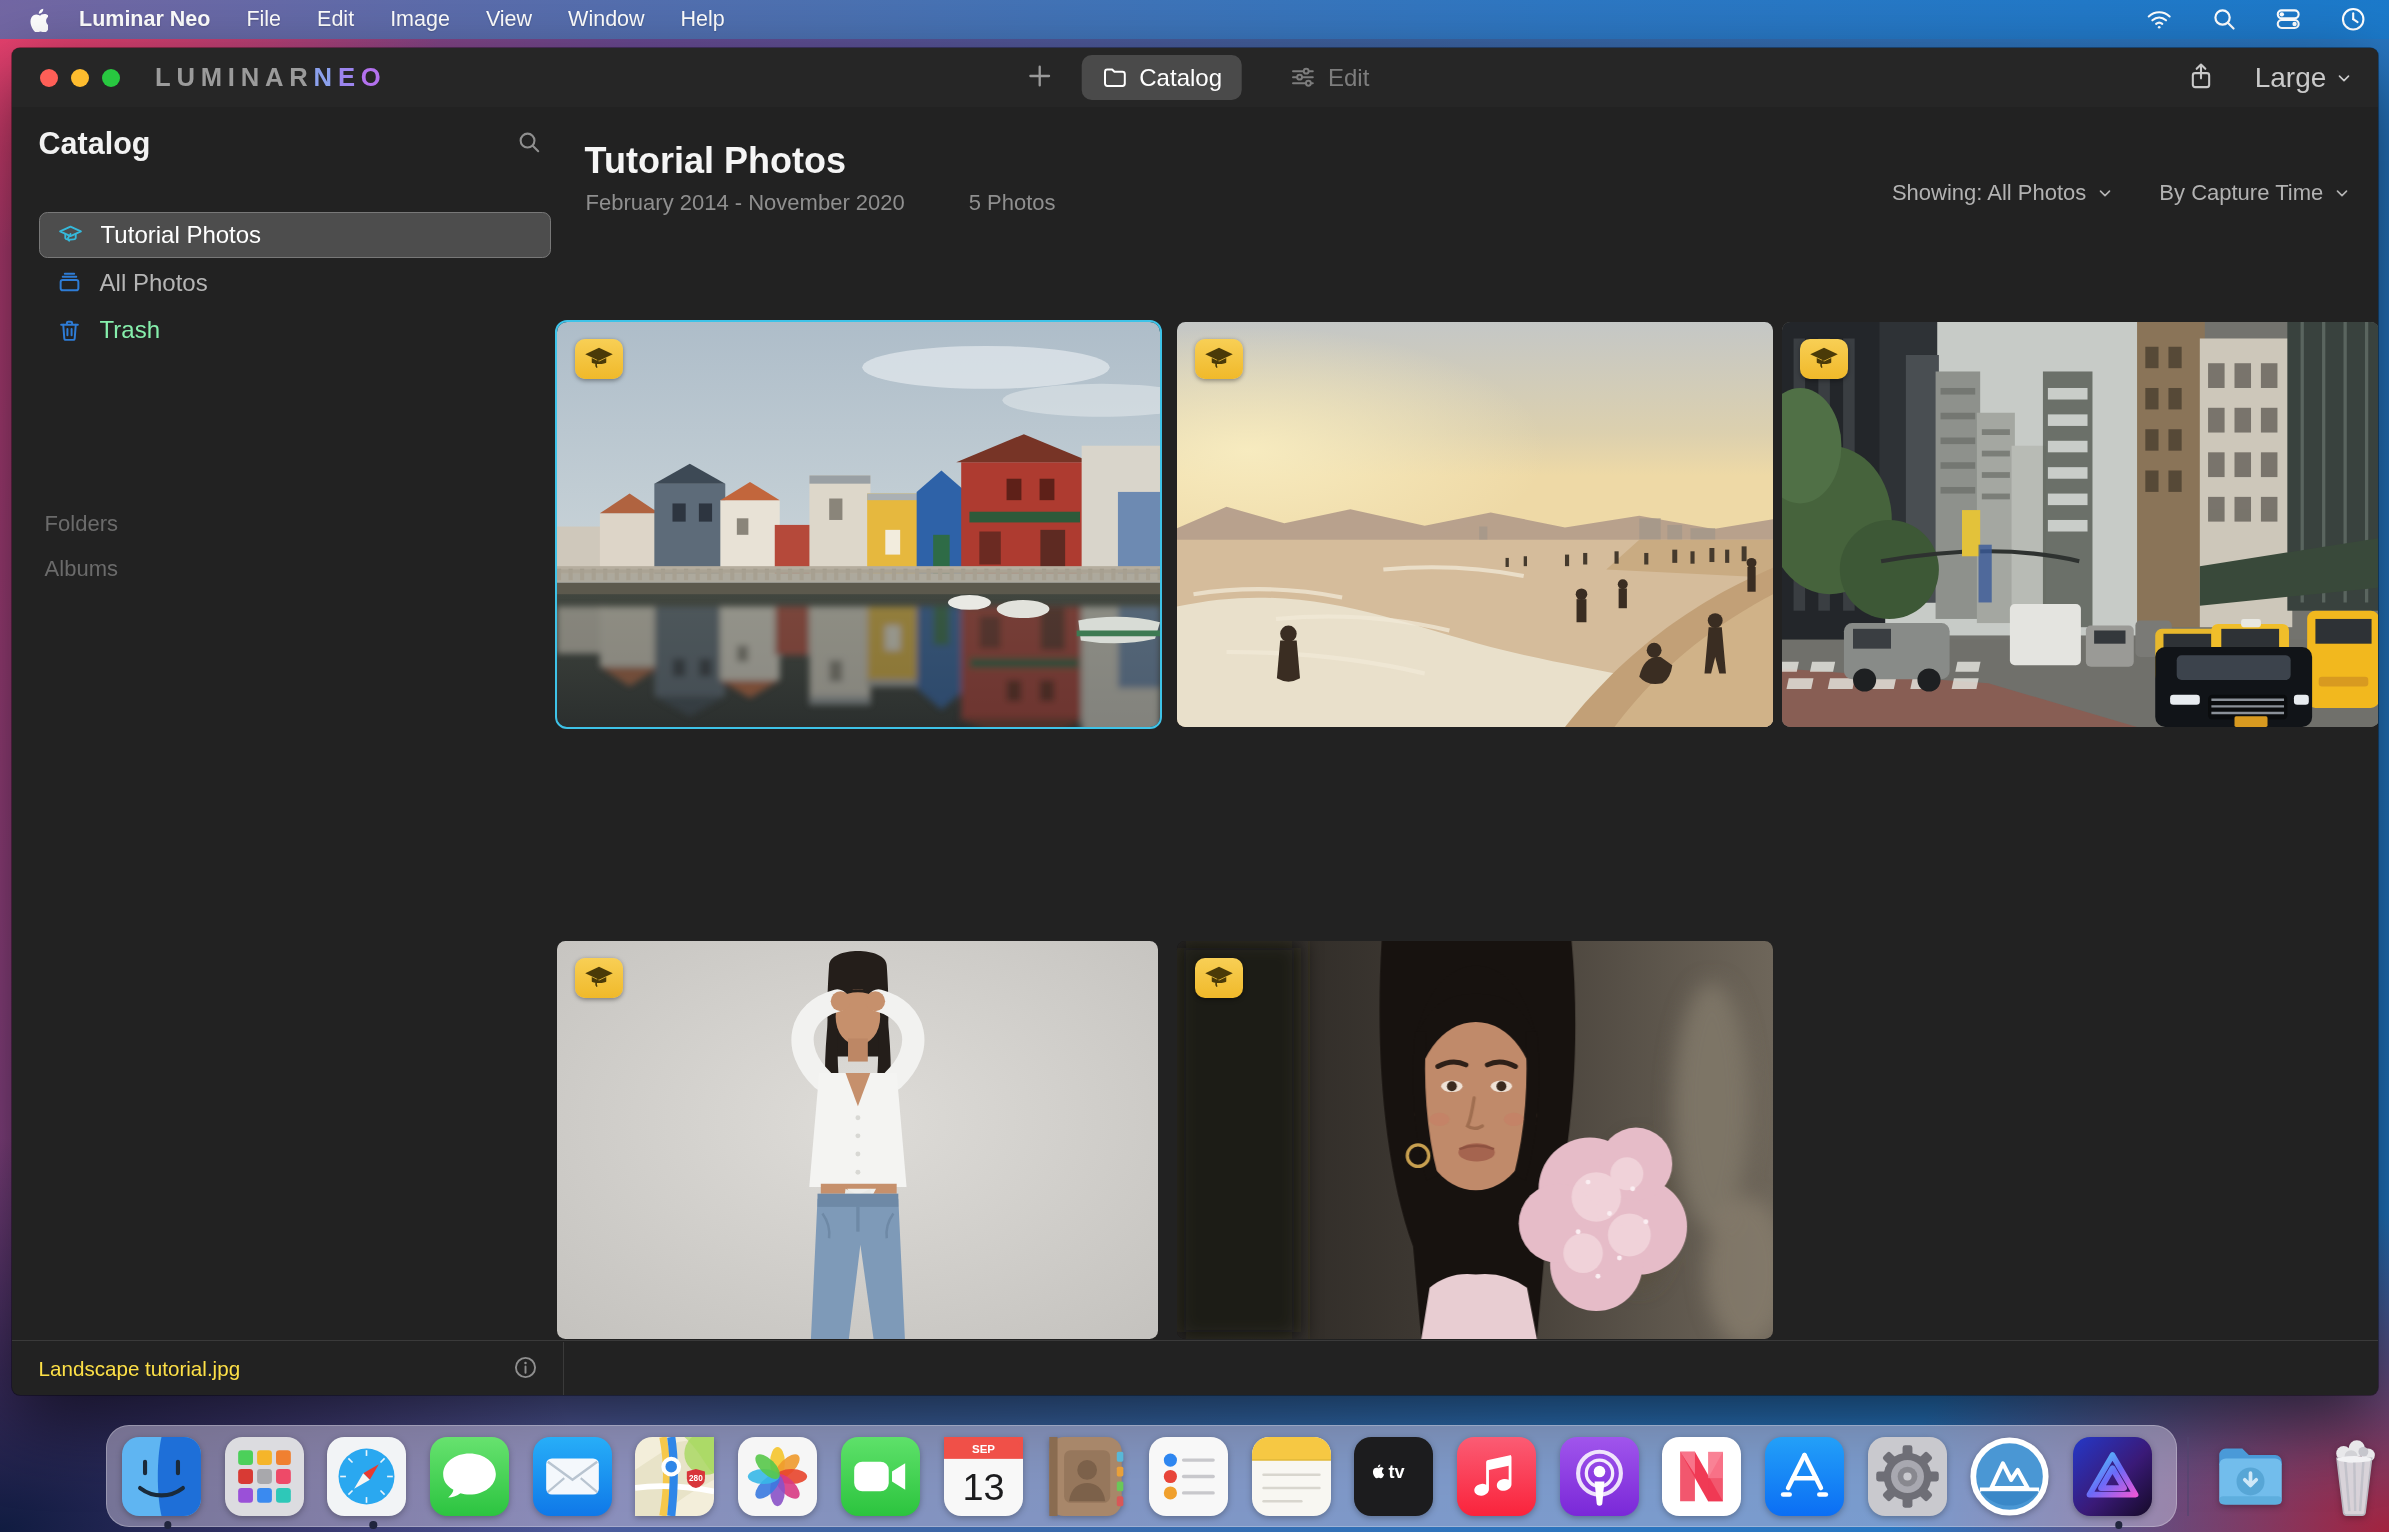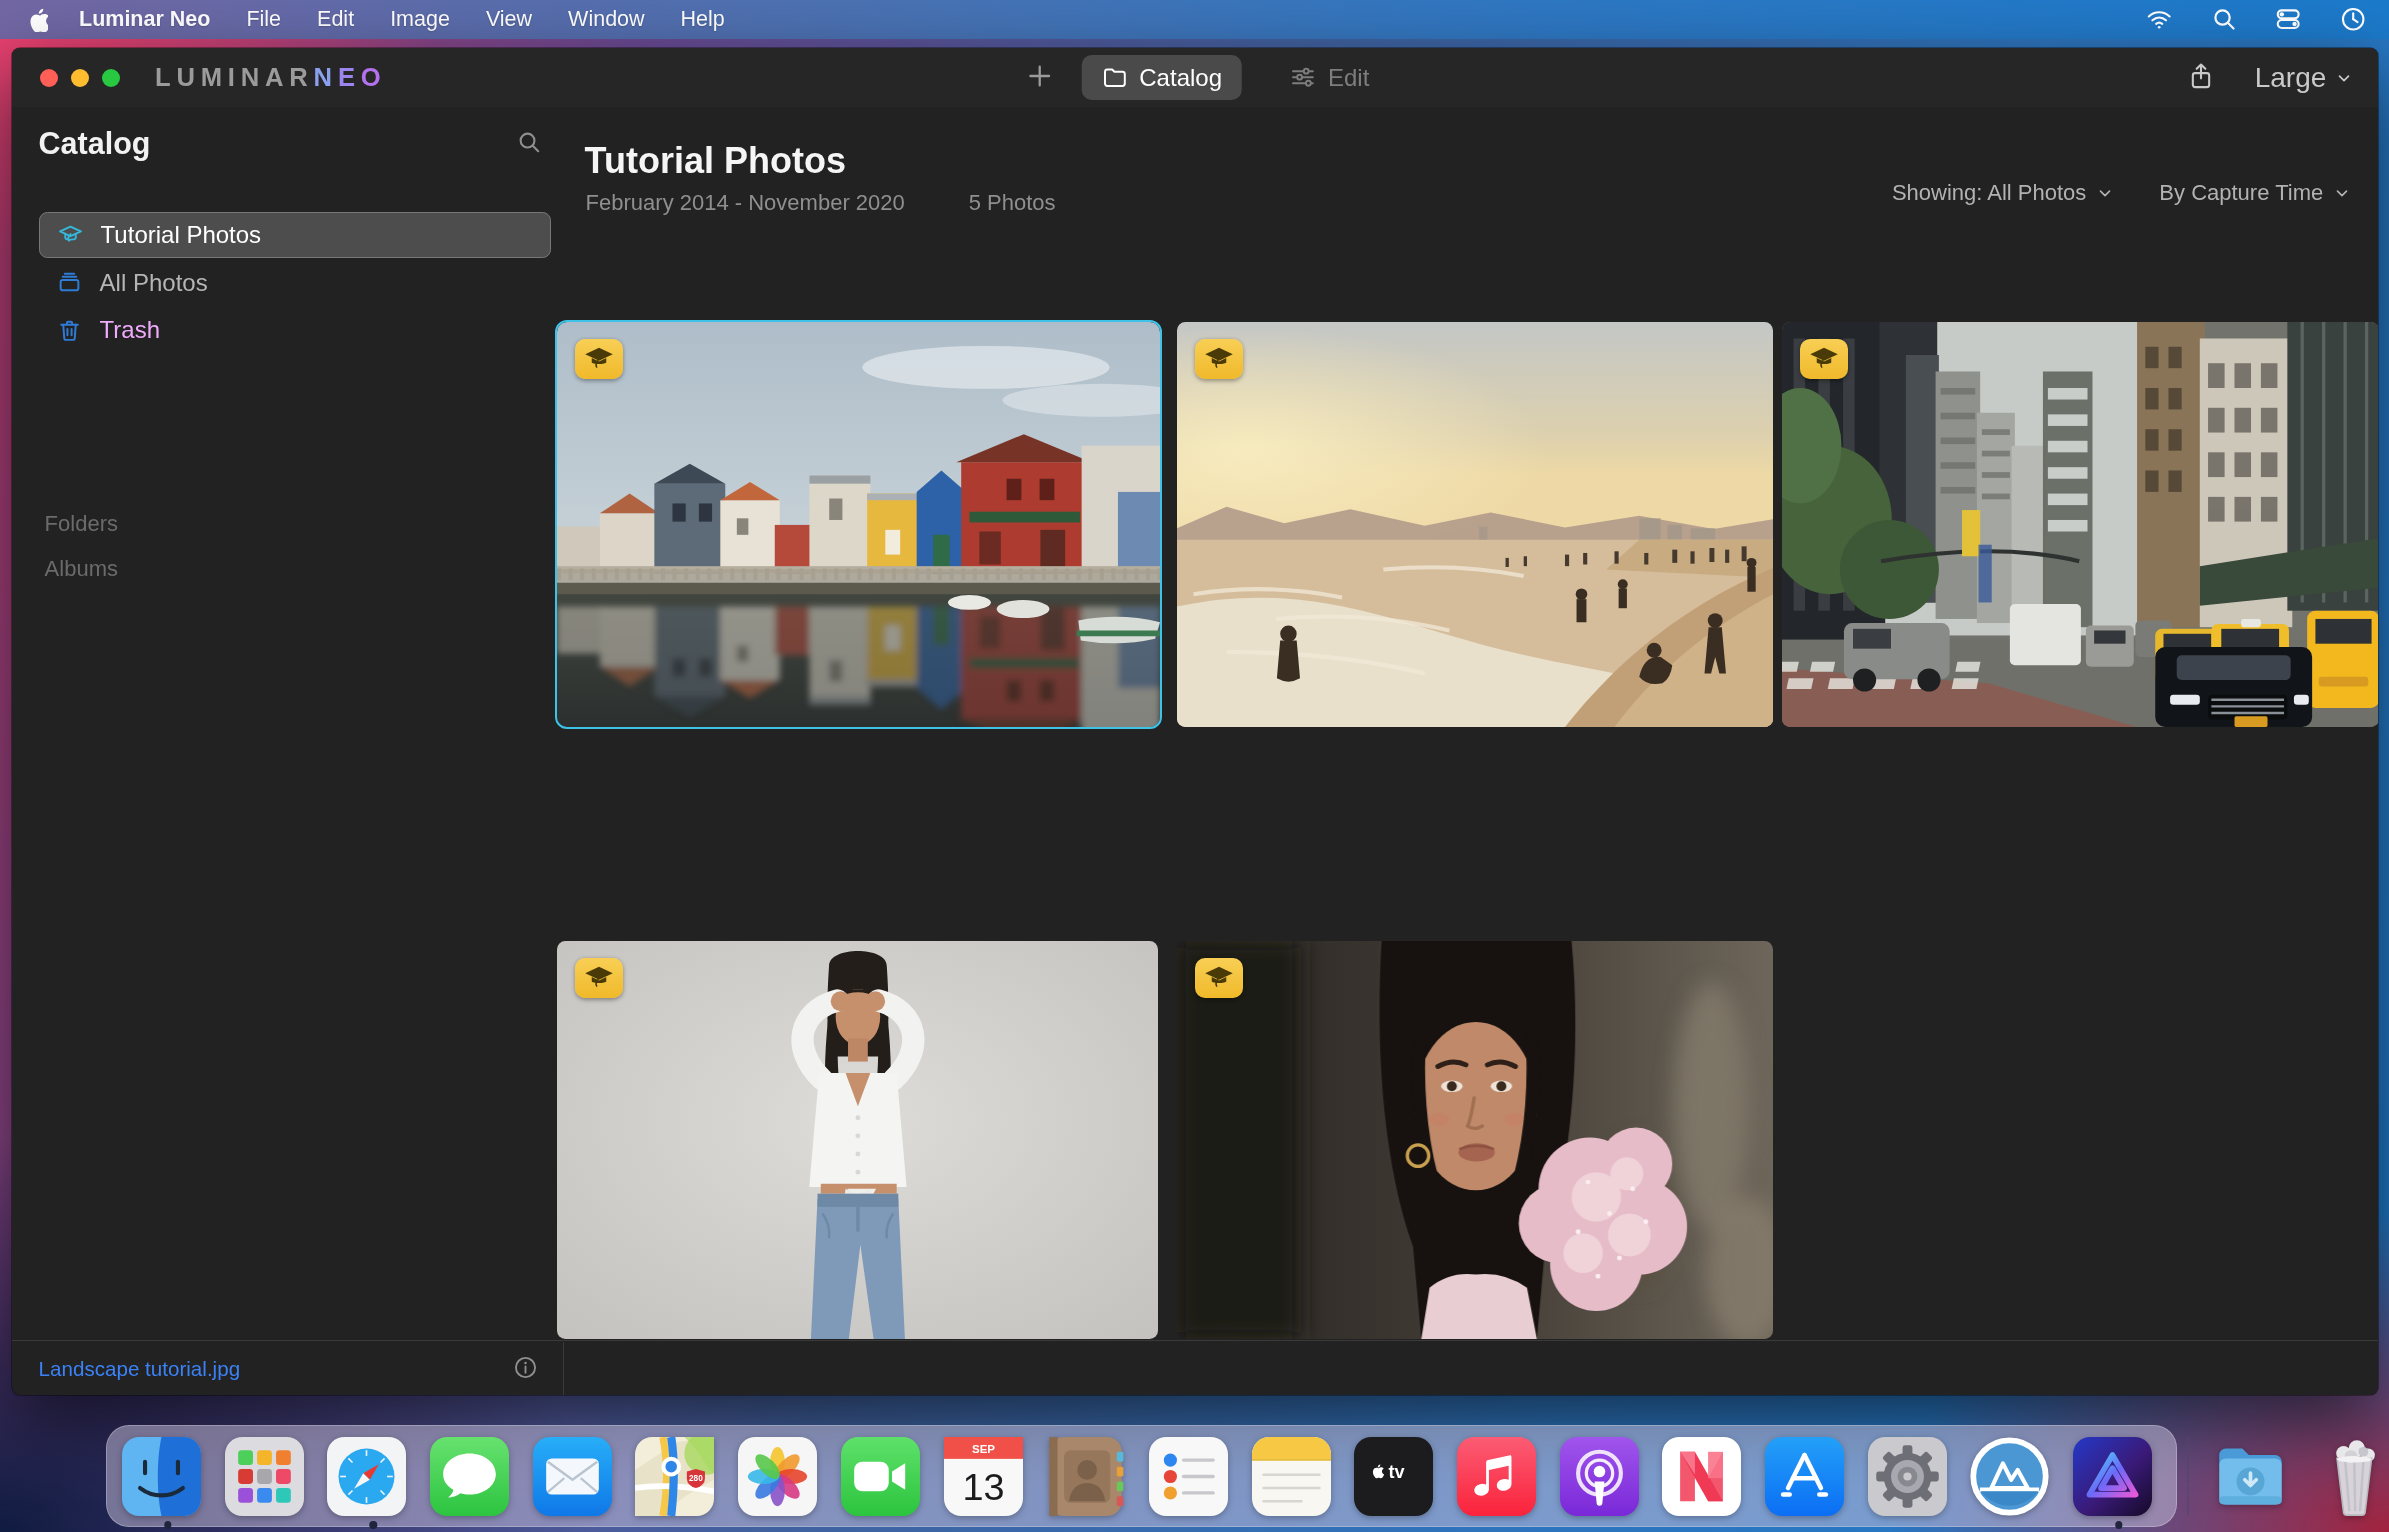--- a/index.html
+++ b/index.html
@@ -61,21 +61,21 @@
   .sb-head { position:absolute; left:27px; top:19px; right:20px; display:flex; align-items:center; }
   .sb-title { font-size:30.5px; font-weight:700; color:#f2f2f2; }
   .sb-search { margin-left:auto; color:#8f8f8f; }
   .sb-search svg { width:26.4px; height:26.4px; }
   .sb-list { position:absolute; left:27px; top:105px; width:512px; }
   .sb-item { display:flex; align-items:center; height:46px; border-radius:8.3px; padding:0 11.6px 0 18px; margin-bottom:1.7px; }
   .sb-item.sel { background:#4d4d4d; border:0.8px solid #787878; }
   .sb-item .ic { width:25px; height:25px; margin-right:18px; flex:0 0 auto; }
   .sb-item .lbl { font-size:24px; color:#b5b5b5; }
   .sb-item.sel .lbl { color:#ffffff; }
-  .sb-item.dim .lbl { color:#f0abfc; }
+  .sb-item.dim .lbl { color:#86efac; }
   .ic.cyan{ color:#35b9db; } .ic.blue{ color:#2e7cd6; }
   .sb-section { position:absolute; left:33px; font-size:22px; color:#6b6b6b; }
 
   
   .main-title { position:absolute; left:573px; top:92px; font-size:36px; font-weight:700; color:#f5f5f5; }
   .sub-row { position:absolute; left:574px; top:142px; font-size:22px; color:#8f8f8f; display:flex; gap:64px; }
   .filters { position:absolute; right:26.4px; top:132px; display:flex; gap:45px; color:#b2b2b2; font-size:22px; }
   .filter { display:flex; align-items:center; gap:10px;text-align:center; }
   .filter svg { width:18px; height:18px; }
 
@@ -87,21 +87,21 @@
     position:absolute; left:18px; top:16.5px; width:48px; height:40px; border-radius:10px;
     background:linear-gradient(#f8cf55,#f0b92a); display:flex; align-items:center; justify-content:center;
     box-shadow:0 1.7px 4.1px rgba(0,0,0,.35);
   }
   .badge svg { width:30px; height:30px; color:#4a3a08; }
 
   
   .status-divider { position:absolute; left:0; bottom:54px; width:100%; height:0.8px; background:#3a3a3a; }
   .status-vdiv { position:absolute; left:551px; bottom:0; width:0.8px; height:53px; background:#3a3a3a; }
   .status { position:absolute; left:27px; bottom:0; width:524px; height:53px; display:flex; align-items:center; }
-  .status .fname { font-size:20.6px; color:#3b82f6; }
+  .status .fname { font-size:20.6px; color:#fde047; }
   .status .info { margin-left:auto; margin-right:25px; color:#8f8f8f; }
   .status .info svg { width:25px; height:25px; }
 
   
   .dock {
     position:absolute; left:106px; top:1425px; width:2071px; height:102px;
     background:rgba(197,189,216,.52); border:0.8px solid rgba(255,255,255,.25);
     border-radius:23px; display:flex; align-items:center; padding:0 15px; gap:10.7px;
   }
   .dock-item { position:relative; width:92px; height:79px; flex:0 0 auto; }

